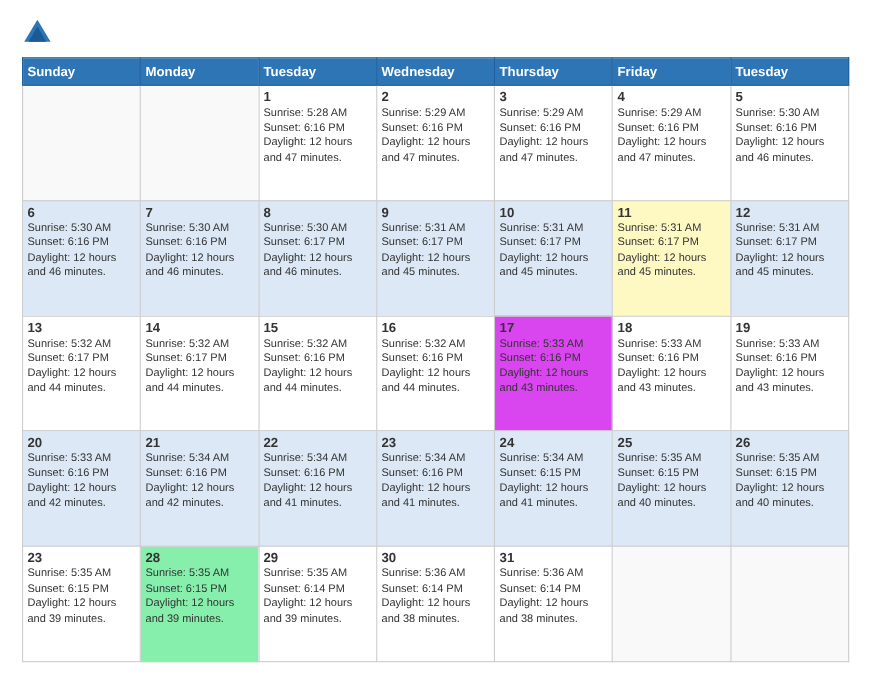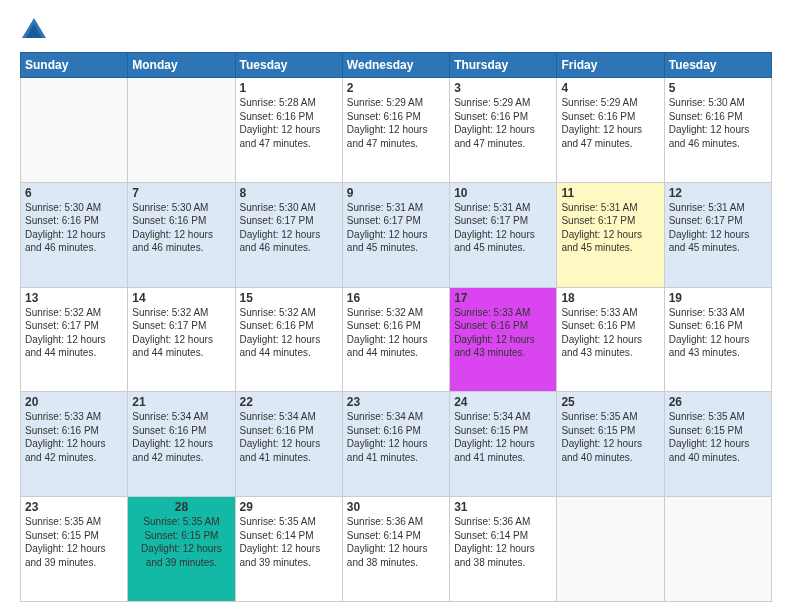--- a/index.html
+++ b/index.html
@@ -311,21 +311,21 @@
 Daylight: 12 hours and 40 minutes.</div>
           </td>
         </tr>
         <tr>
           <td style="background-color: rgb(255, 255, 255);">
             <span class="day-number">23</span>
             <div class="day-info" style="white-space: pre-line;">Sunrise: 5:35 AM
 Sunset: 6:15 PM
 Daylight: 12 hours and 39 minutes.</div>
           </td>
-          <td style="background-color: #14b8a6; text-align: center;">
+          <td style="background-color: #86efac;">
             <span class="day-number">28</span>
             <div class="day-info" style="white-space: pre-line;">Sunrise: 5:35 AM
 Sunset: 6:15 PM
 Daylight: 12 hours and 39 minutes.</div>
           </td>
           <td style="background-color: rgb(255, 255, 255);">
             <span class="day-number">29</span>
             <div class="day-info" style="white-space: pre-line;">Sunrise: 5:35 AM
 Sunset: 6:14 PM
 Daylight: 12 hours and 39 minutes.</div>

